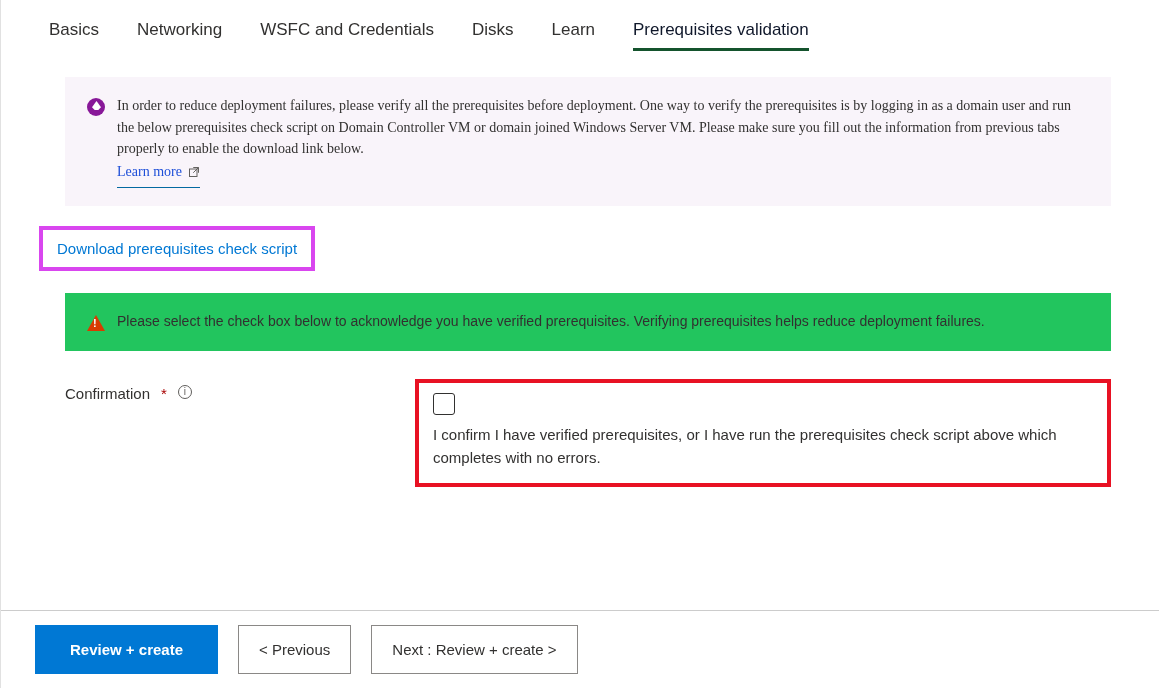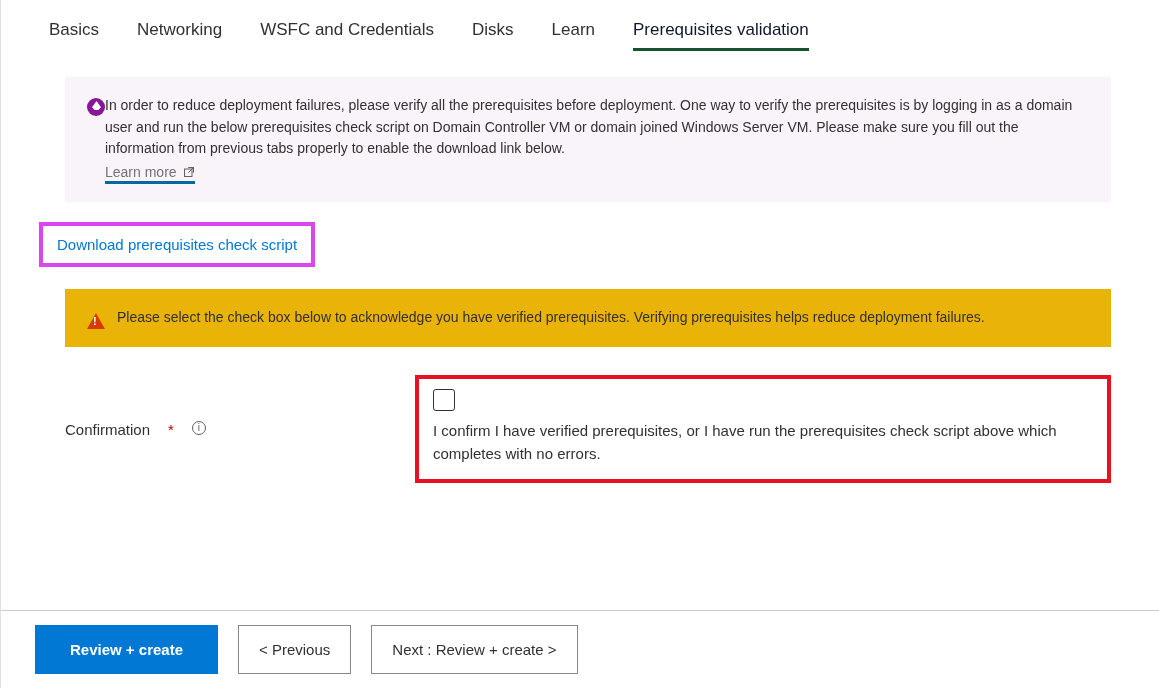--- a/index.html
+++ b/index.html
@@ -32,21 +32,23 @@
       color: #0f172a;
       font-weight: 400;
       border-bottom: 3px solid #14532d;
     }
     .info-banner {
       background: #f9f4fa;
       padding: 18px 22px 18px 22px;
       margin-left: 16px;
       margin-bottom: 20px;
       display: flex;
+      gap: 12px;
       align-items: flex-start;
+      font-family: Liberation Serif, serif;
     }
     .rocket-icon {
       width: 18px;
       height: 18px;
       background: #881798;
       border-radius: 50%;
       flex-shrink: 0;
       margin-top: 3px;
       position: relative;
     }
@@ -62,50 +64,50 @@
     }
     .info-text {
       font-size: 14px;
       line-height: 1.55;
       color: #323130;
     }
     .learn-more {
       display: inline-flex;
       align-items: center;
       gap: 6px;
-      color: #737373;
-      border-bottom: 3px solid #0369a1;
-      padding-bottom: 1px;
+      color: #1d4ed8;
+      border-bottom: 1px solid #0369a1;
+      padding-bottom: 7px;
       margin-top: 4px;
       cursor: pointer;
     }
     .external-icon {
       width: 12px;
       height: 12px;
     }
     .download-link-wrapper {
       display: inline-block;
       border: 4px solid #d946ef;
       padding: 10px 14px;
       margin-left: -10px;
       margin-bottom: 22px;
     }
     .download-link {
       color: #0078d4;
       font-size: 15px;
       cursor: pointer;
     }
     .warning-banner {
-      background: #eab308;
+      background: #22c55e;
       padding: 18px 22px;
       margin-left: 16px;
       margin-bottom: 28px;
       display: flex;
       gap: 12px;
-      align-items: flex-end;
+      align-items: center;
     }
     .warning-icon {
       width: 0;
       height: 0;
       border-left: 9px solid transparent;
       border-right: 9px solid transparent;
       border-bottom: 16px solid #d83b01;
       position: relative;
       flex-shrink: 0;
       margin-top: 2px;
@@ -121,24 +123,23 @@
     }
     .confirmation-row {
       display: flex;
       margin-left: 16px;
       gap: 0;
     }
     .confirmation-label-col {
       width: 350px;
       display: flex;
       align-items: flex-start;
-      gap: 18px;
+      gap: 11px;
       padding-top: 6px;
       font-size: 15px;
-      margin-top: 40px;
     }
     .required {
       color: #a80000;
     }
     .info-icon {
       width: 14px;
       height: 14px;
       border: 1px solid #605e5c;
       border-radius: 50%;
       display: inline-flex;

